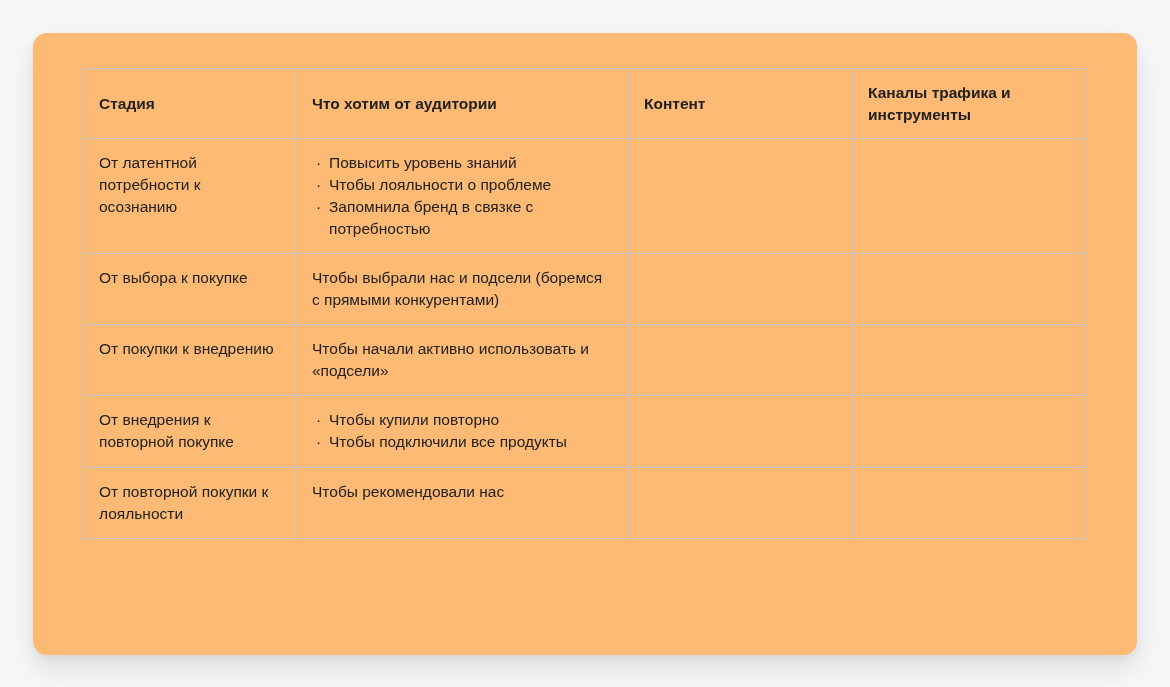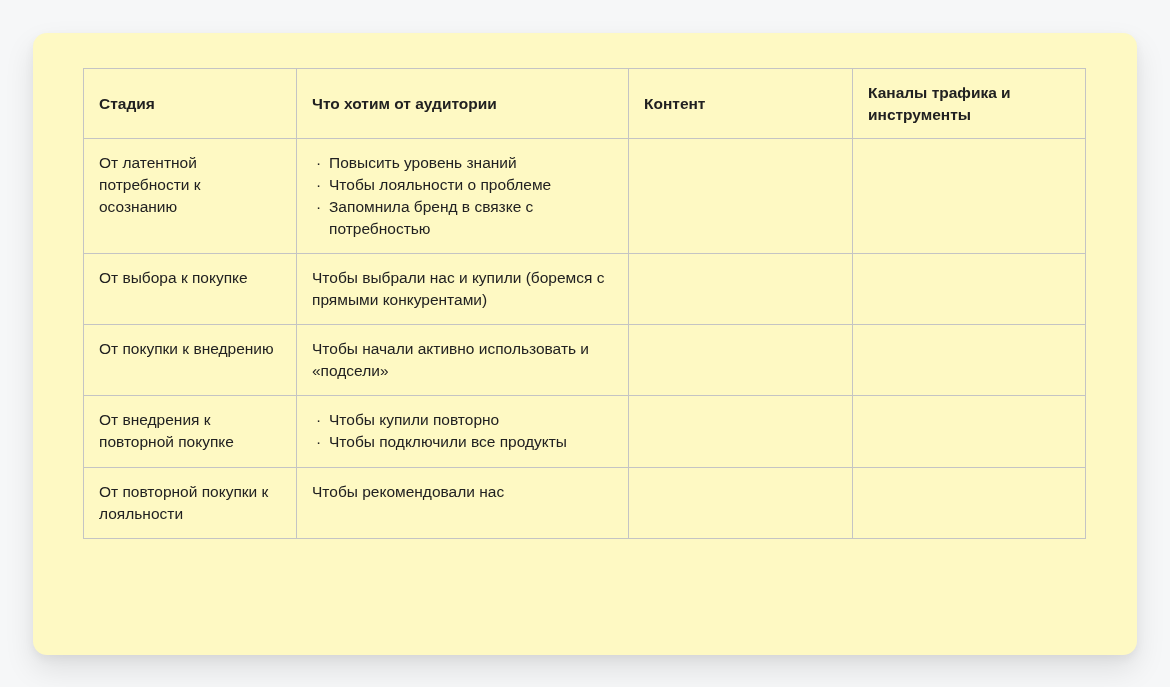--- a/index.html
+++ b/index.html
@@ -8,21 +8,21 @@
     background: #f6f7f8;
     font-family: "Liberation Sans", sans-serif;
     color: #212121;
     position: relative;
     overflow: hidden;
   }
   .card {
     position: absolute;
     left: 33px; top: 33px;
     width: 1104px; height: 622px;
-    background: #fef9c3;
+    background: #fdba74;
     border-radius: 14px;
     box-shadow: 0 14px 30px rgba(0,0,0,0.10), 0 4px 10px rgba(0,0,0,0.05);
   }
   table.funnel-table {
     position: absolute;
     left: 50px; top: 35px;
     width: 1002px;
     border-collapse: collapse;
     table-layout: fixed;
     font-size: 15.5px;
@@ -93,21 +93,21 @@
             <div class="bullet-item">
               <span class="bullet-dot">·</span>
               <span>Запомнила бренд в связке с потребностью</span>
             </div>
           </td>
           <td></td>
           <td></td>
         </tr>
         <tr class="row-2">
           <td>От выбора к покупке</td>
-          <td>Чтобы выбрали нас и купили (боремся с прямыми конкурентами)</td>
+          <td>Чтобы выбрали нас и подсели (боремся с прямыми конкурентами)</td>
           <td></td>
           <td></td>
         </tr>
         <tr class="row-3">
           <td>От покупки к внедрению</td>
           <td>Чтобы начали активно использовать и «подсели»</td>
           <td></td>
           <td></td>
         </tr>
         <tr class="row-4">

